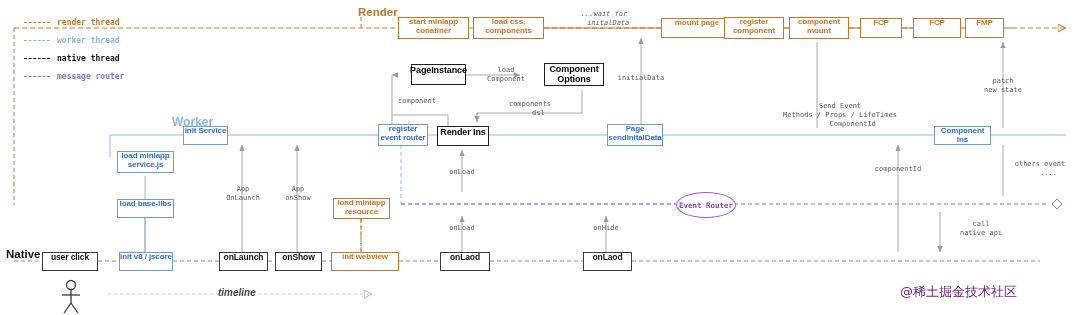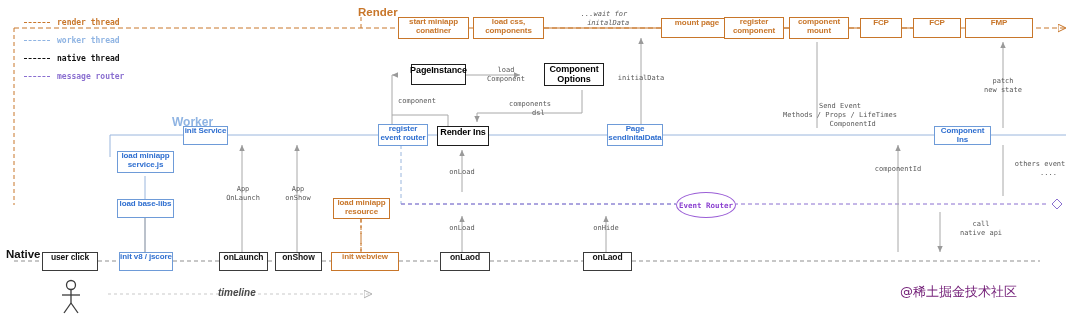--- a/index.html
+++ b/index.html
@@ -206,21 +206,21 @@
   </div>
 
 <div class="node n-orange" style="left:860px;top:18px;width:42px;height:20px;">
   <span>FCP</span>
   </div>
 
 <div class="node n-orange" style="left:913px;top:18px;width:48px;height:20px;">
   <span>FCP</span>
   </div>
 
-<div class="node n-orange" style="left:965px;top:18px;width:68px;height:20px;">
+<div class="node n-orange" style="left:965px;top:18px;width:39px;height:20px;">
   <span>FMP</span>
   </div>
 
 <div class="node n-orange" style="left:333px;top:198px;width:57px;height:21px;">
   <span style="white-space:pre-line">load miniapp
 resource</span>
   </div>
 
 <div class="node n-orange" style="left:331px;top:252px;width:68px;height:19px;">
   <span>init webview</span>

